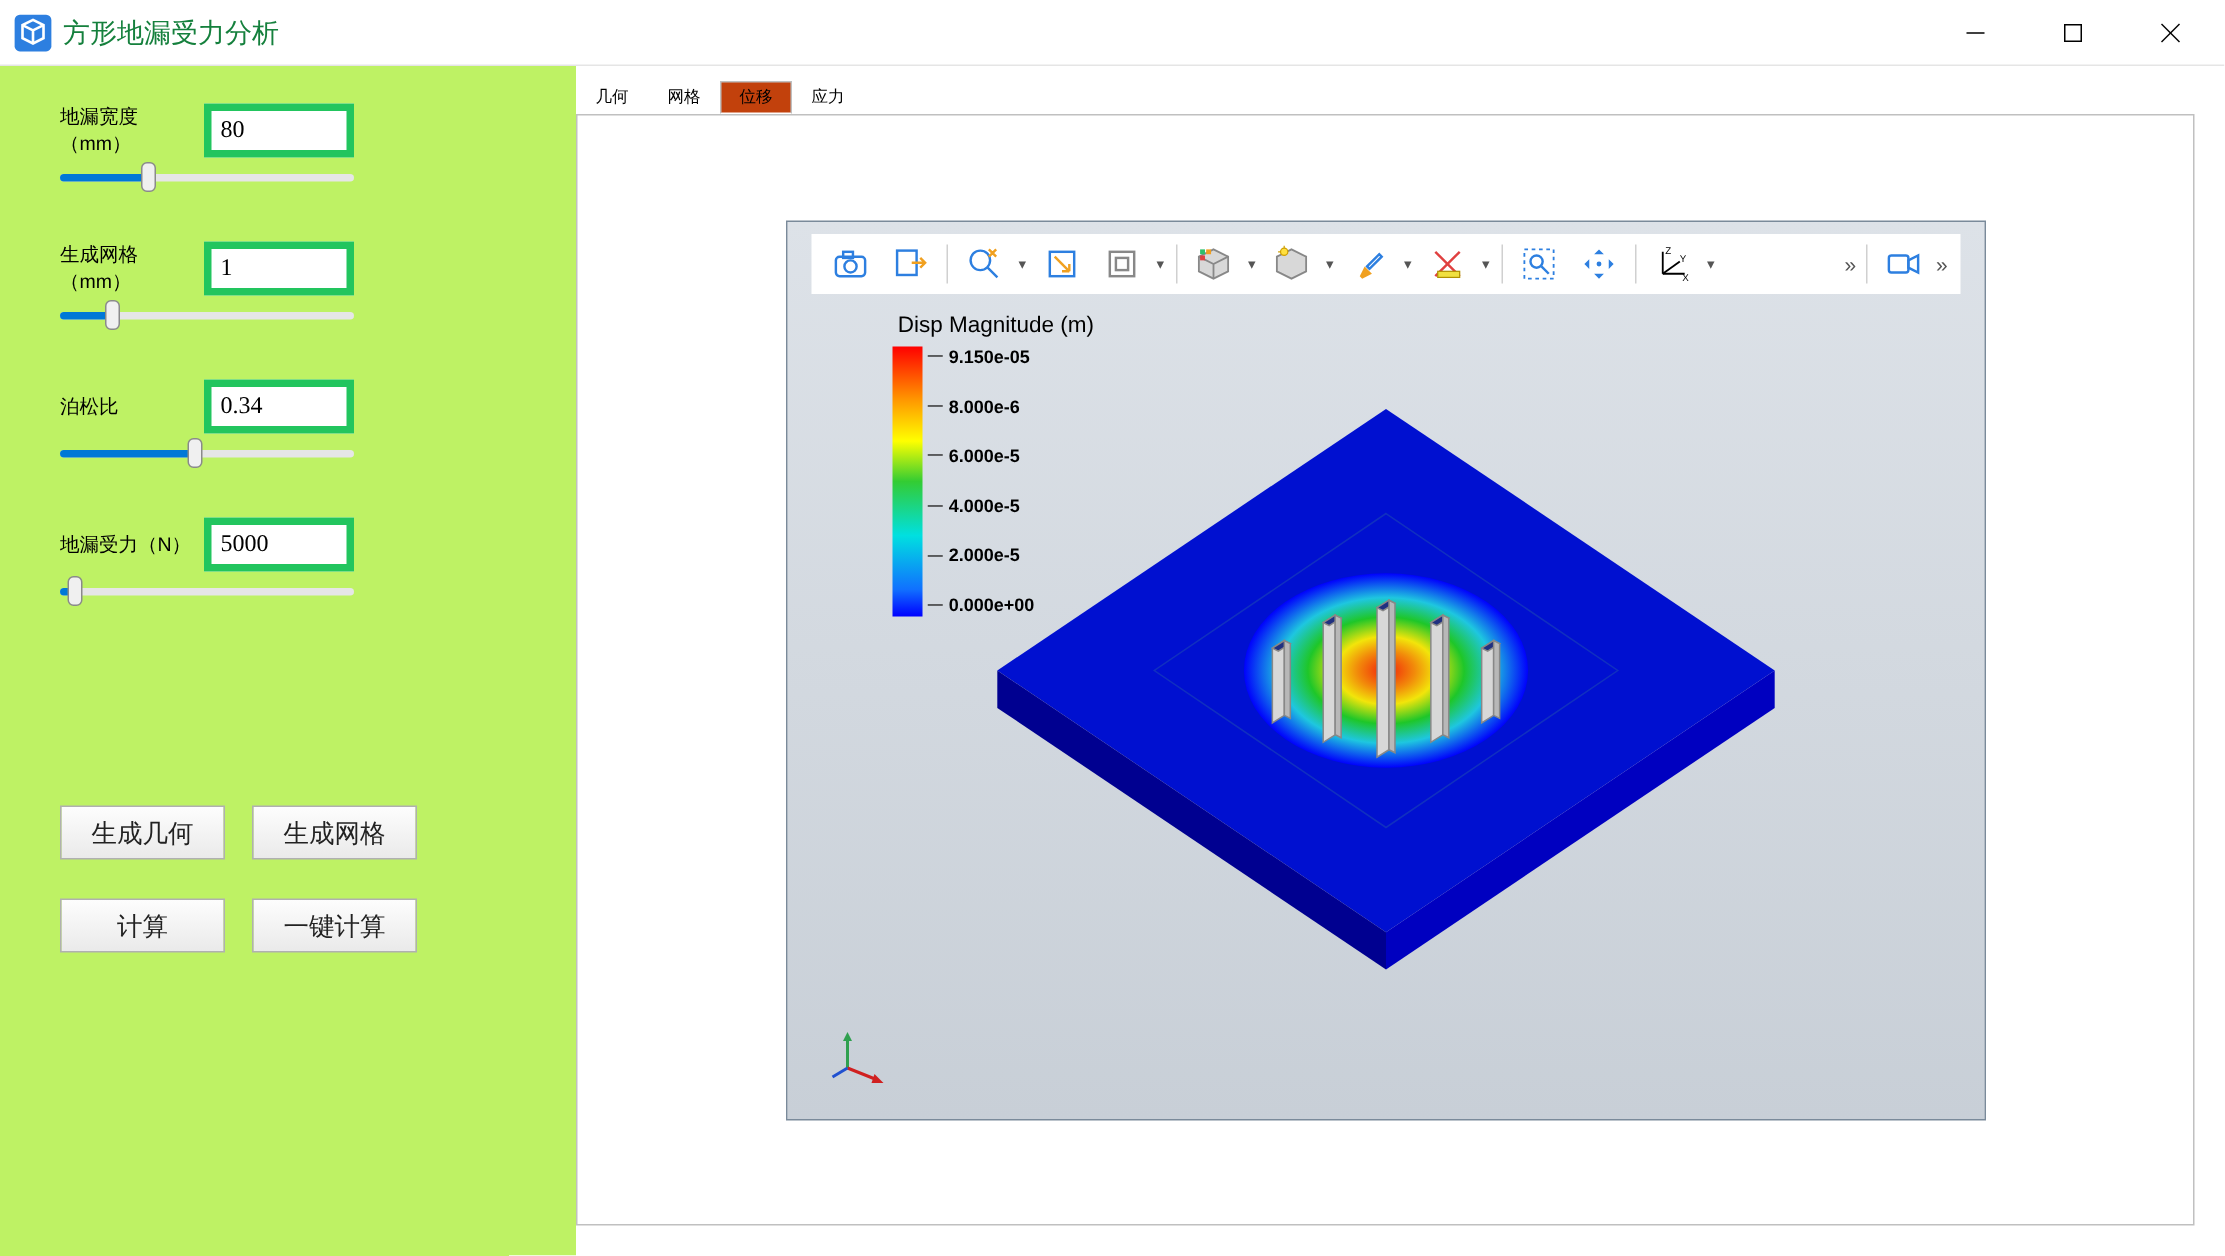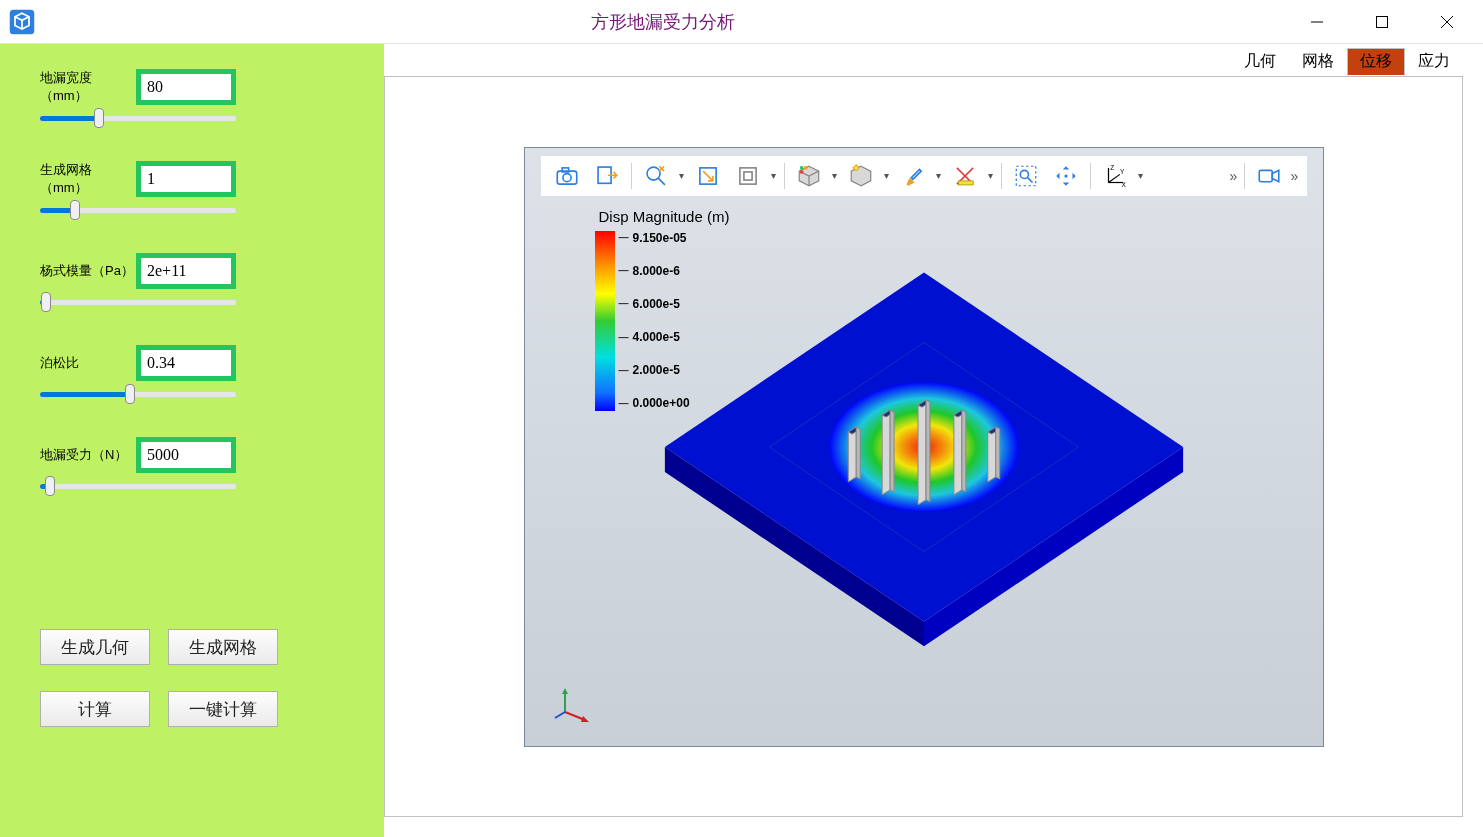--- a/index.html
+++ b/index.html
@@ -5,21 +5,21 @@
   * { box-sizing: border-box; }
   html, body { margin:0; padding:0; height:100%; font-family: "Microsoft YaHei", "SimSun", Arial, sans-serif; }
   body { background:#fff; width:1483px; height:837px; overflow:hidden; }
 
   
   .titlebar {
     height:44px; background:#fff; display:flex; align-items:center;
     padding:0 4px 0 8px; border-bottom:1px solid #e5e5e5;
   }
   .titlebar .app-icon { width:28px; height:28px; display:flex; align-items:center; justify-content:center; margin-right:6px; }
-  .titlebar .title { font-size:18px; color:#701a75; flex:1;text-align:center; }
+  .titlebar .title { font-size:18px; color:#15803d; flex:1; }
   .win-btn-group { display:flex; align-items:stretch; height:44px;}
   .win-btn { width:65px; height:44px; display:flex; align-items:center; justify-content:center; color:#000; }
   .win-btn svg { width:14px; height:14px; }
 
   
   .main { display:flex; height:calc(100% - 44px); }
 
   .sidebar {
     width:384px; padding:25px 40px 0 40px; background:#bef264;
     display:flex; flex-direction:column;
@@ -54,21 +54,21 @@
   .btn {
     height:36px; border:1px solid #b0b0b0; background:linear-gradient(#fdfdfd,#eaeaea);
     font-size:17px; display:flex; align-items:center; justify-content:center;
     cursor:pointer; color:#222;
   }
 
   .content {
     flex:1; padding:0 20px 20px 0; display:flex; flex-direction:column;
   }
 
-  .tabs { margin-top:10px; display:flex; align-items:flex-end; height:22px; font-size:16px; gap:0;justify-content:flex-end;}
+  .tabs { margin-top:10px; display:flex; align-items:flex-end; height:22px; font-size:11px; gap:0;}
   .tab { padding:2px 12px 3px 12px; border:1px solid transparent; border-bottom:none; background:transparent; color:#000;}
   .tab.active { background:#c2410c; border:1px solid #c0c0c0; border-bottom:1px solid #fff; }
   .tab:not(.active){ border:1px solid transparent; }
 
   .viewer {
     flex:1; border:1px solid #c0c0c0; background:#fff; display:flex; align-items:center; justify-content:center;
     position:relative;
   }
   .canvas {
     width:800px; height:600px;
@@ -157,31 +157,20 @@
             <input class="param-input" value="1" style="">
           </div>
           <div class="slider-wrap">
             <div class="slider-track"></div>
             <div class="slider-fill" style="width:18%"></div>
             <div class="slider-thumb" style="left:18%"></div>
           </div>
         </div>
         <div class="param-row">
           <div class="param-head">
-            <div class="param-label">杨式模量（Pa）</div>
-            <input class="param-input" value="2e+11" style="">
-          </div>
-          <div class="slider-wrap">
-            <div class="slider-track"></div>
-            <div class="slider-fill" style="width:3%"></div>
-            <div class="slider-thumb" style="left:3%"></div>
-          </div>
-        </div>
-        <div class="param-row">
-          <div class="param-head">
             <div class="param-label">泊松比</div>
             <input class="param-input" value="0.34" style="">
           </div>
           <div class="slider-wrap">
             <div class="slider-track"></div>
             <div class="slider-fill" style="width:46%"></div>
             <div class="slider-thumb" style="left:46%"></div>
           </div>
         </div>
         <div class="param-row">

